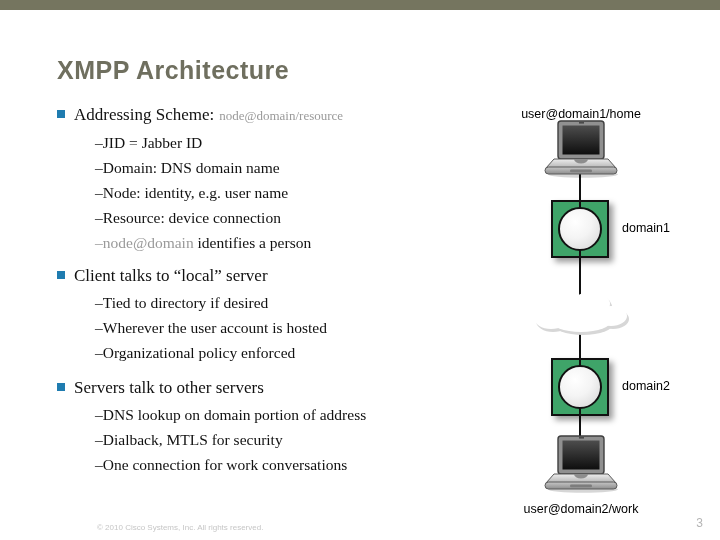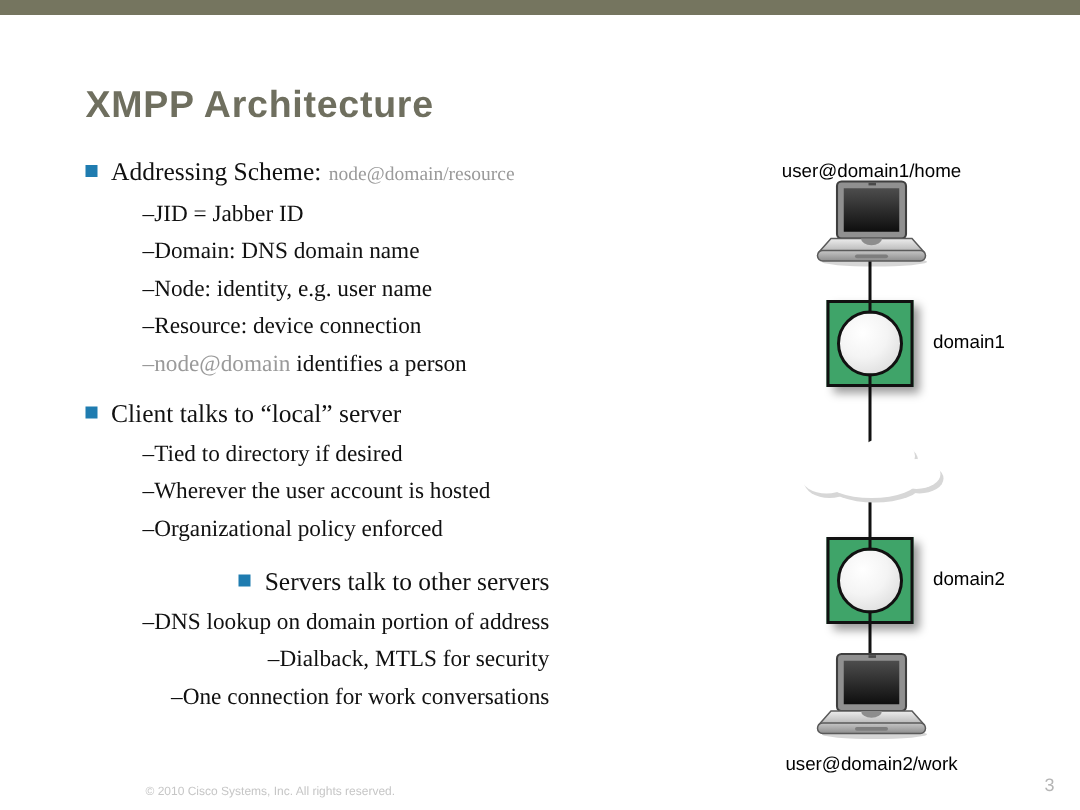--- a/index.html
+++ b/index.html
@@ -25,21 +25,21 @@
     margin:0;
     font-size:25px; font-weight:bold;
     letter-spacing:.5px;
     color:#6f6f5f;
   }
 
   
   .section { position:absolute; left:57px;font-family:Liberation Serif, serif; }
   .s1 { top:104px; }
   .s2 { top:265px; }
-  .s3 { top:377px;text-align:right; }
+  .s3 { top:377px; }
 
   .head { font-size:17px; line-height:21px; margin-bottom:4px; color:#111; white-space:nowrap; }
   .sq {
     display:inline-block; width:8px; height:8px;
     background:#1f7cb0; margin-right:9px; vertical-align:2px;
   }
   .head-suffix { font-size:13px; color:#9a9a9a; margin-left:5px; }
 
   .sub {
     margin-left:38px;

